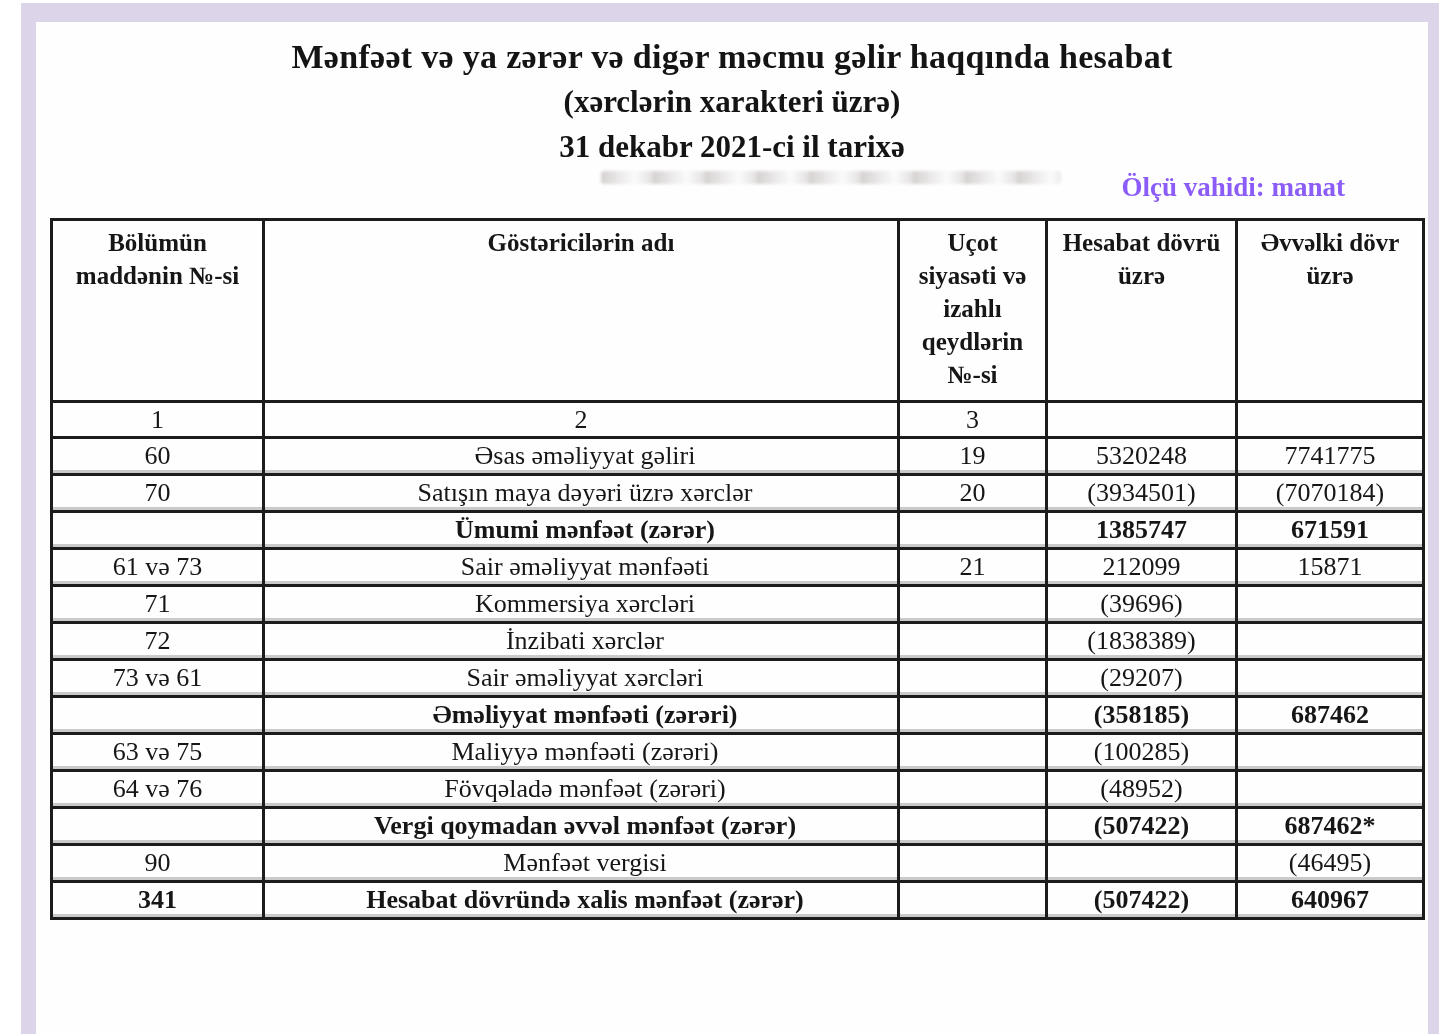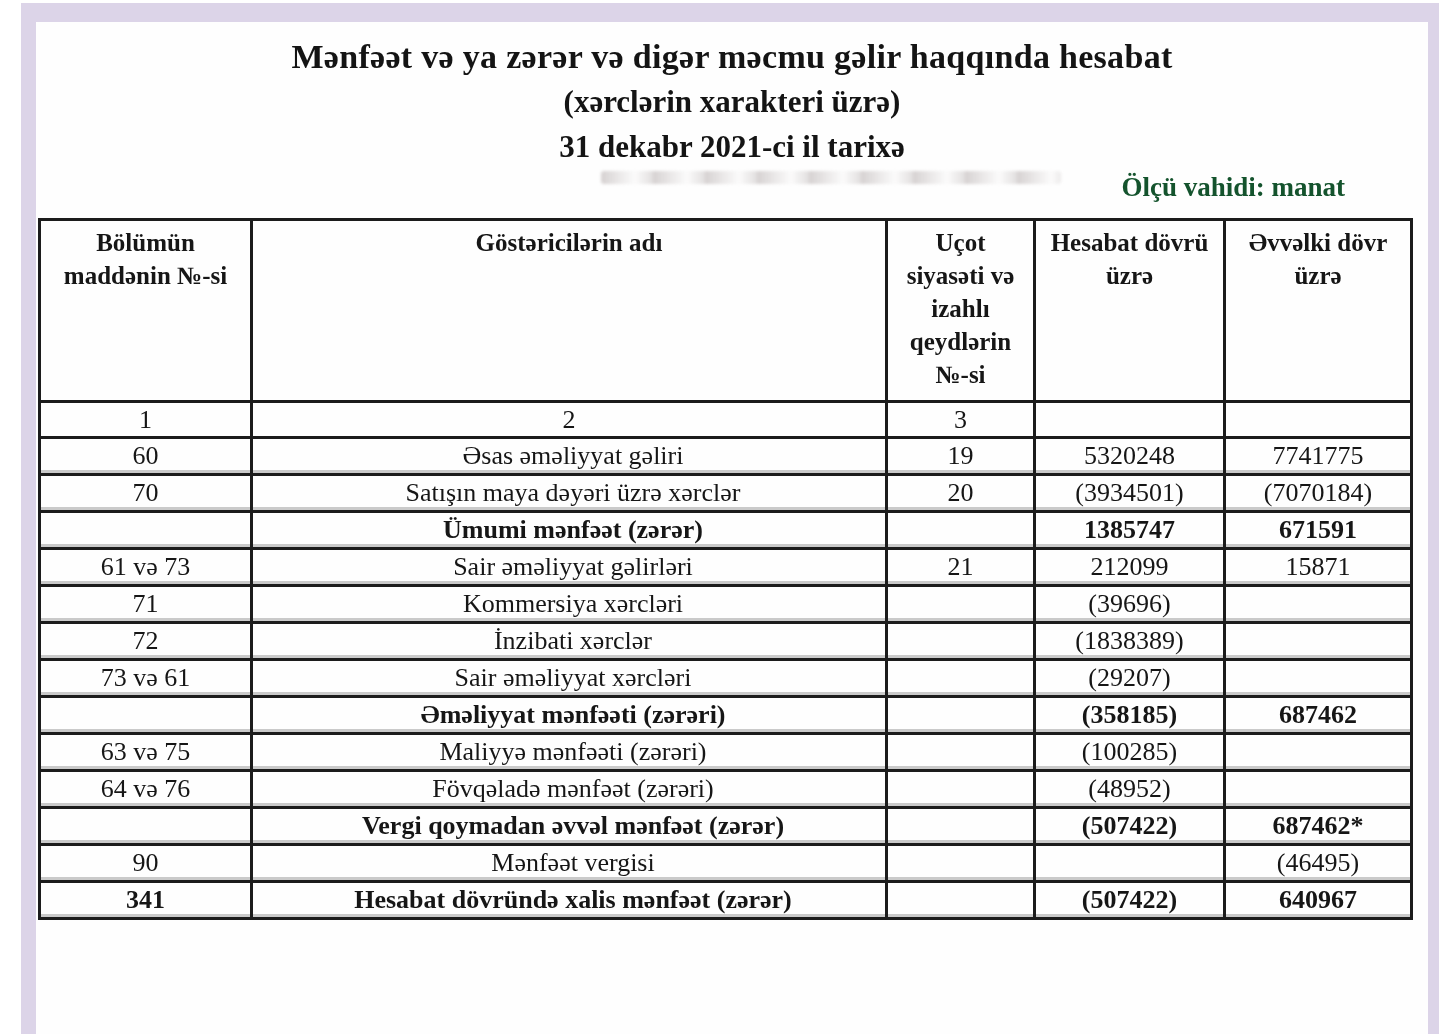--- a/index.html
+++ b/index.html
@@ -48,27 +48,27 @@
       rgba(200,195,195,0.05) 34px, rgba(160,150,150,0.30) 52px);
     filter: blur(1.5px);
     border-radius: 3px;
   }
 
   .unit-label {
     position: absolute;
     top: 150px; right: 83px;
     font-size: 27px;
     font-weight: bold;
-    color: #14532d;
+    color: #8b5cf6;
   }
 
   
   table.report {
     position: absolute;
-    left: 2px; top: 196px;
+    left: 14px; top: 196px;
     width: 1372px;
     border-collapse: collapse;
     table-layout: fixed;
     font-size: 26px;
     color: #161616;
   }
   table.report th, table.report td {
     border: 3px solid #1c1c1c;
     overflow: hidden;
   }
@@ -176,21 +176,21 @@
           </tr>
           <tr class="total-row">
             <td class="c-no"></td>
             <td class="c-name">Ümumi mənfəət (zərər)</td>
             <td class="c-note"></td>
             <td class="c-cur">1385747</td>
             <td class="c-prev">671591</td>
           </tr>
           <tr>
             <td class="c-no">61 və 73</td>
-            <td class="c-name">Sair əməliyyat gəlirləri</td>
+            <td class="c-name">Sair əməliyyat mənfəəti</td>
             <td class="c-note">21</td>
             <td class="c-cur">212099</td>
             <td class="c-prev">15871</td>
           </tr>
           <tr>
             <td class="c-no">71</td>
             <td class="c-name">Kommersiya xərcləri</td>
             <td class="c-note"></td>
             <td class="c-cur">(39696)</td>
             <td class="c-prev"></td>

